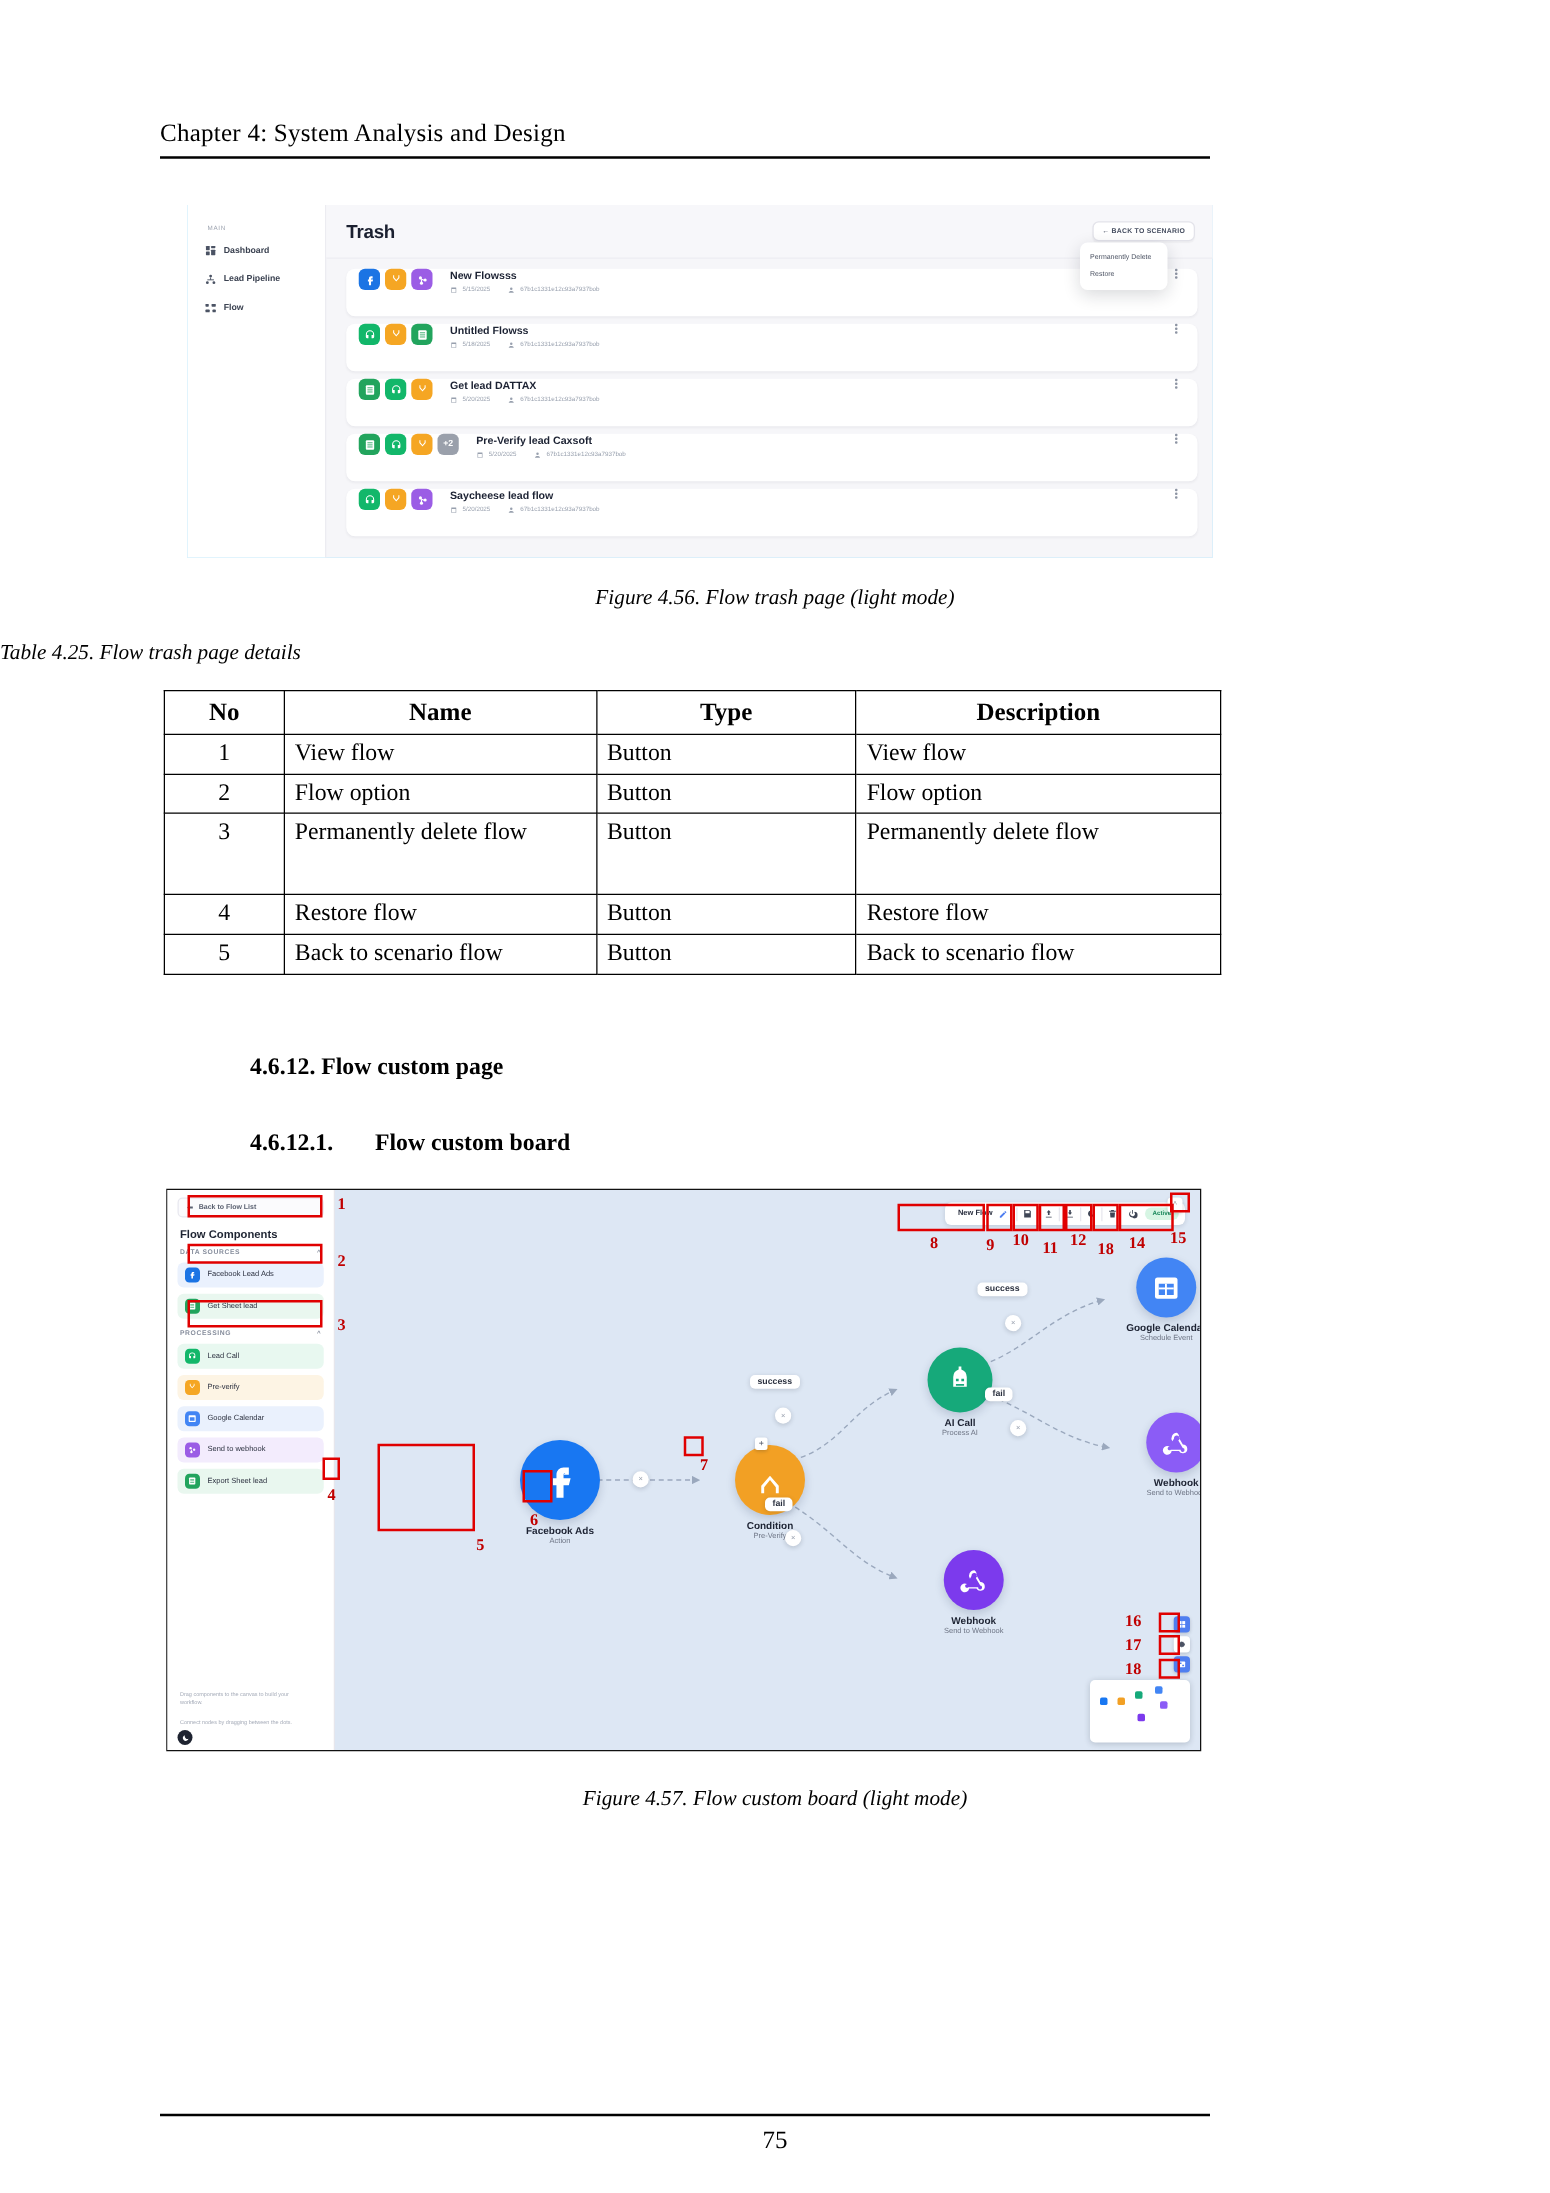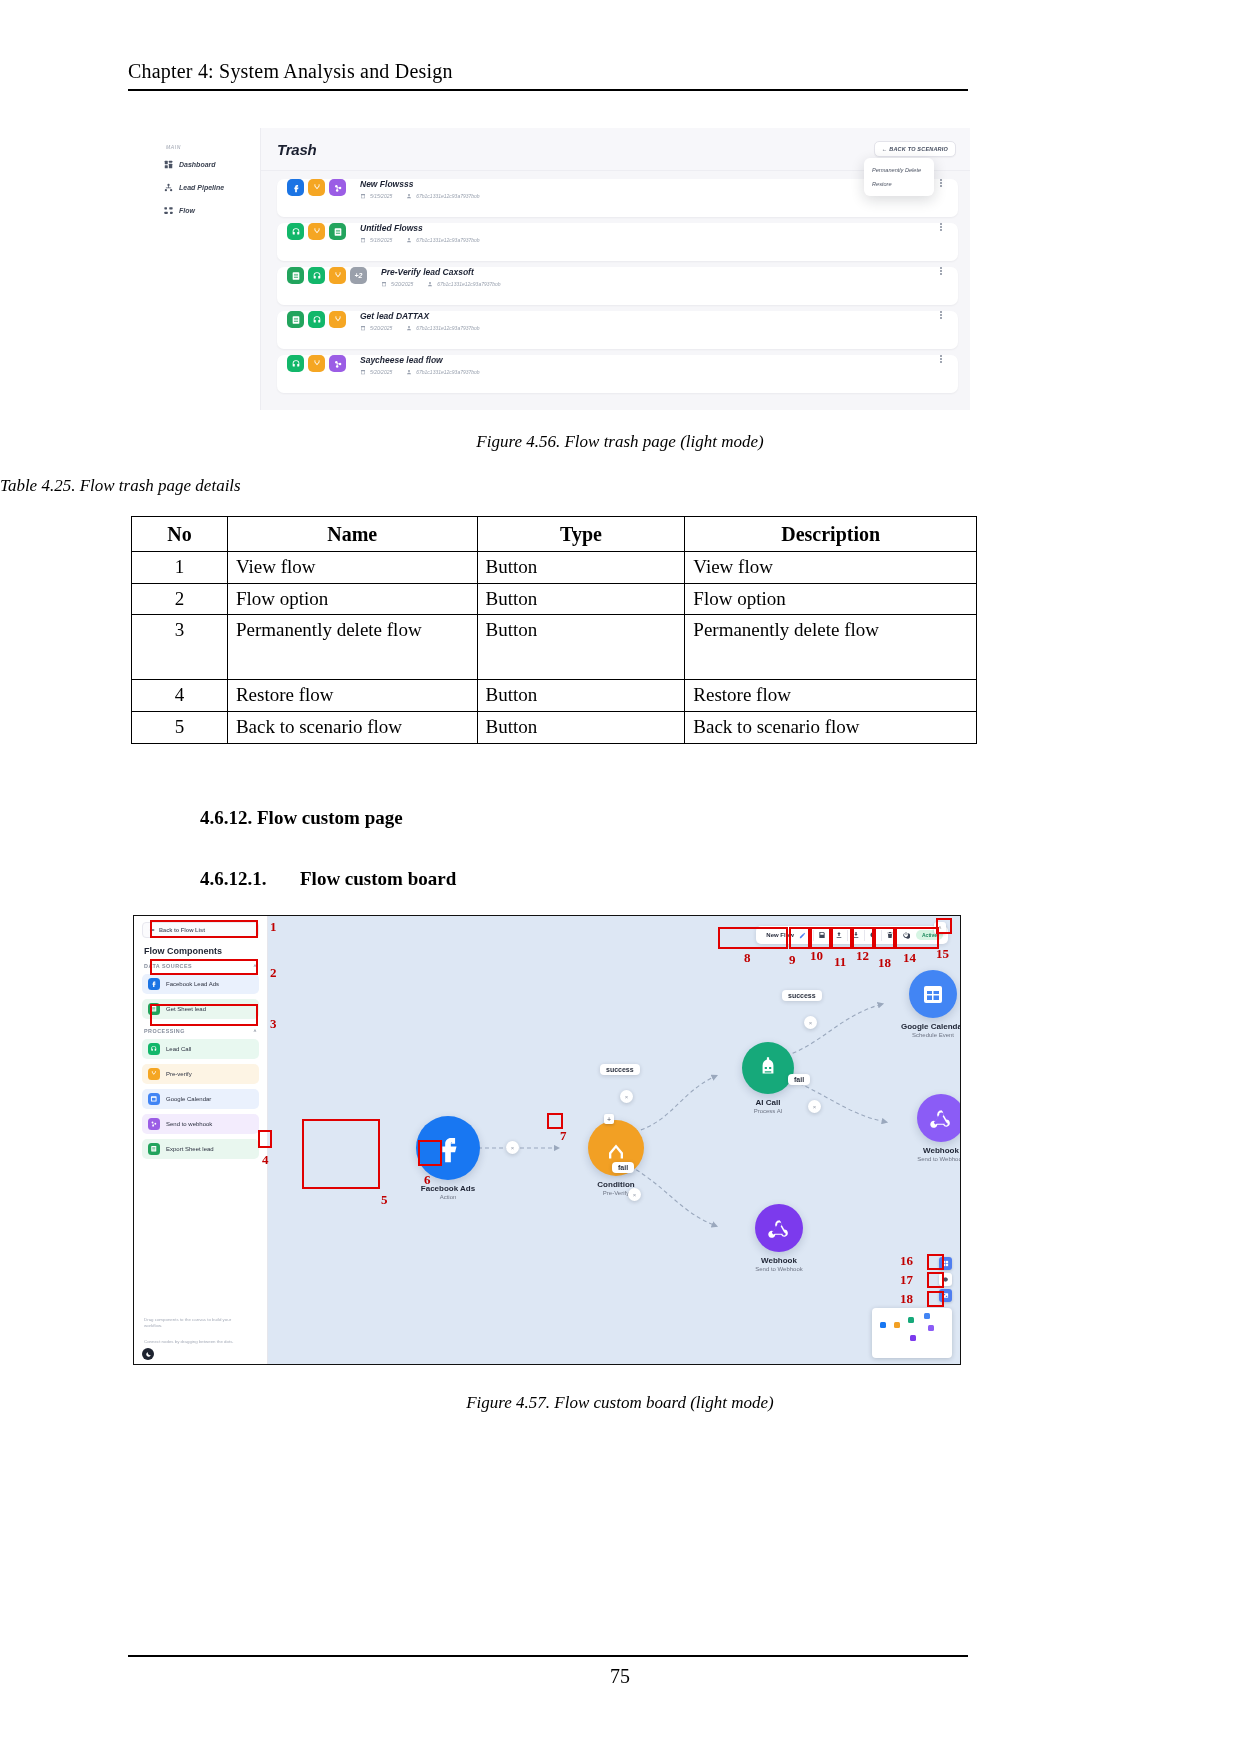--- a/index.html
+++ b/index.html
@@ -1,29 +1,29 @@
 <!DOCTYPE html>
 <html><head>
 <meta charset="utf-8">
 <style>
   html,body{margin:0;padding:0;}
   body{
     width:1240px;height:1754px;background:#ffffff;
     font-family:"Liberation Serif", serif;
     color:#000;position:relative;overflow:hidden;
   }
-  .page{position:absolute;inset:0;}
+  .page{position:absolute;inset:0;margin-top:36px;}
 
   
   .runhead{position:absolute;left:128px;top:60px;width:840px;}
   .runhead .txt{font-size:20px;letter-spacing:.2px;}
   .runhead .rule{margin-top:6px;border-bottom:2.5px solid #000;}
 
   
-  .fig56{position:absolute;left:150px;top:128px;width:820px;height:282px;background:#0ea5e9;font-style:italic;}
+  .fig56{position:absolute;left:150px;top:128px;width:820px;height:282px;background:#0ea5e9;}
   .app56{position:absolute;inset:0;display:flex;background:#fff;}
   .sb56{width:110px;background:#fff;padding:14px 0 0 12px;box-sizing:border-box;}
   .sb56 .grp{font-size:5px;color:#9aa0ad;letter-spacing:.6px;margin:2px 0 10px 4px;font-family:"Liberation Sans",sans-serif;}
   .sb56 .it{display:flex;align-items:center;gap:6px;margin:0 0 14px 2px;font-family:"Liberation Sans",sans-serif;font-size:7px;color:#3b4251;font-weight:600;}
   .sb56 .ic{width:9px;height:9px;color:#4b5364;display:flex;align-items:center;justify-content:center;}
   .sb56 .ic svg{width:9px;height:9px;fill:#4b5364;}
 
   .main56{flex:1;background:#f6f6f9;border-left:1px solid #ececf1;position:relative;}
   .hd56{height:42px;display:flex;align-items:center;justify-content:space-between;padding:0 14px 0 16px;background:#f7f7fa;border-bottom:1px solid #ededf2;}
   .hd56 h1{margin:0;font-family:"Liberation Sans",sans-serif;font-size:15px;font-weight:700;color:#1b2030;letter-spacing:-.2px;}
@@ -287,24 +287,23 @@
               <div class="chip" style="background:#12b76a">
                   <svg viewBox="0 0 24 24">
                     <path d="M12 3a8 8 0 00-8 8v5a2 2 0 002 2h3v-6H6v-1a6 6 0 1112 0v1h-3v6h3a2 2 0 002-2v-5a8 8 0 00-8-8z"></path>
                   </svg>
                 </div>
               <div class="chip" style="background:#f5a623">
                   <svg viewBox="0 0 24 24">
                     <path d="M12 22v-7l6-7V3h-2v4l-4 5-4-5V3H6v5l6 7v7z"></path>
                   </svg>
                 </div>
-              <div class="chip plus">+2</div>
             </div>
             <div class="meta">
-              <div class="nm">Pre-Verify lead Caxsoft</div>
+              <div class="nm">Get lead DATTAX</div>
               <div class="sub">
                 <svg viewBox="0 0 24 24">
                     <path d="M5 4h14a1 1 0 011 1v15a1 1 0 01-1 1H5a1 1 0 01-1-1V5a1 1 0 011-1zm1 5v10h12V9z"></path>
                   </svg>
                 <span>5/20/2025</span>
                 <span class="sep"></span>
                 <svg viewBox="0 0 24 24">
                     <circle cx="12" cy="8" r="4"></circle>
                     <path d="M4 21c0-4 4-6 8-6s8 2 8 6z"></path>
                   </svg>
@@ -331,23 +330,24 @@
               <div class="chip" style="background:#12b76a">
                   <svg viewBox="0 0 24 24">
                     <path d="M12 3a8 8 0 00-8 8v5a2 2 0 002 2h3v-6H6v-1a6 6 0 1112 0v1h-3v6h3a2 2 0 002-2v-5a8 8 0 00-8-8z"></path>
                   </svg>
                 </div>
               <div class="chip" style="background:#f5a623">
                   <svg viewBox="0 0 24 24">
                     <path d="M12 22v-7l6-7V3h-2v4l-4 5-4-5V3H6v5l6 7v7z"></path>
                   </svg>
                 </div>
+              <div class="chip plus">+2</div>
             </div>
             <div class="meta">
-              <div class="nm">Get lead DATTAX</div>
+              <div class="nm">Pre-Verify lead Caxsoft</div>
               <div class="sub">
                 <svg viewBox="0 0 24 24">
                     <path d="M5 4h14a1 1 0 011 1v15a1 1 0 01-1 1H5a1 1 0 01-1-1V5a1 1 0 011-1zm1 5v10h12V9z"></path>
                   </svg>
                 <span>5/20/2025</span>
                 <span class="sep"></span>
                 <svg viewBox="0 0 24 24">
                     <circle cx="12" cy="8" r="4"></circle>
                     <path d="M4 21c0-4 4-6 8-6s8 2 8 6z"></path>
                   </svg>

